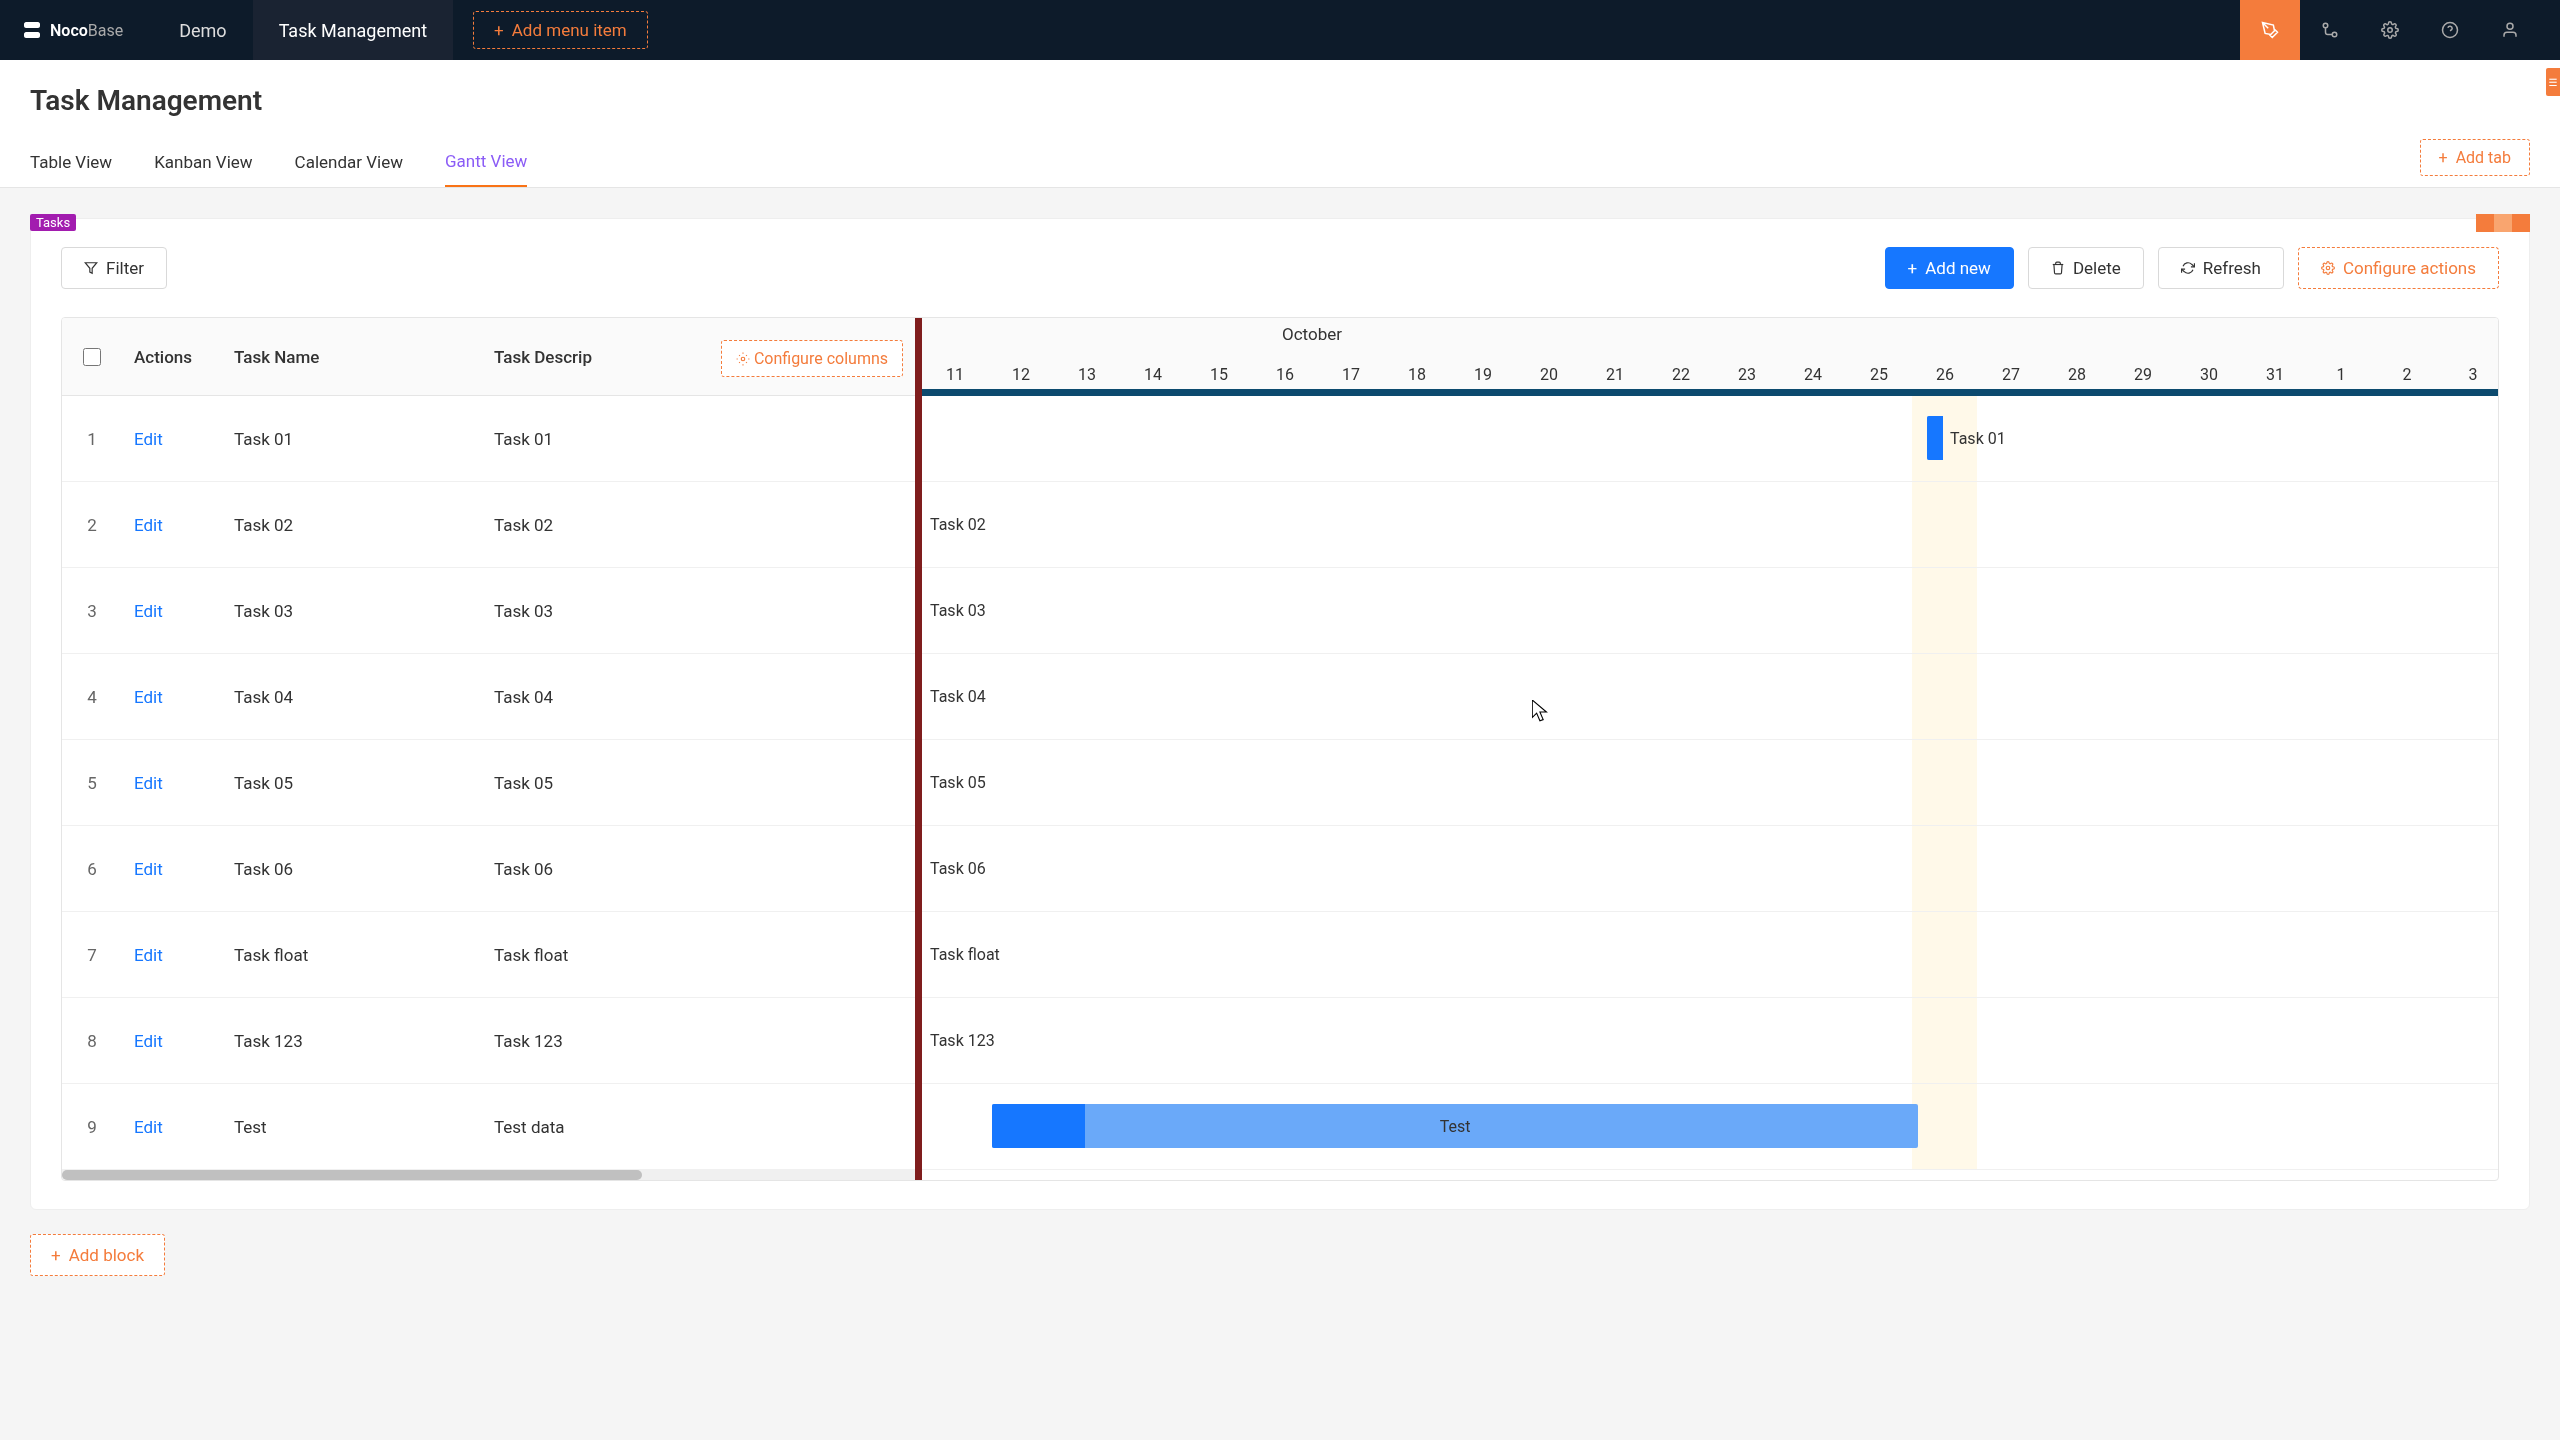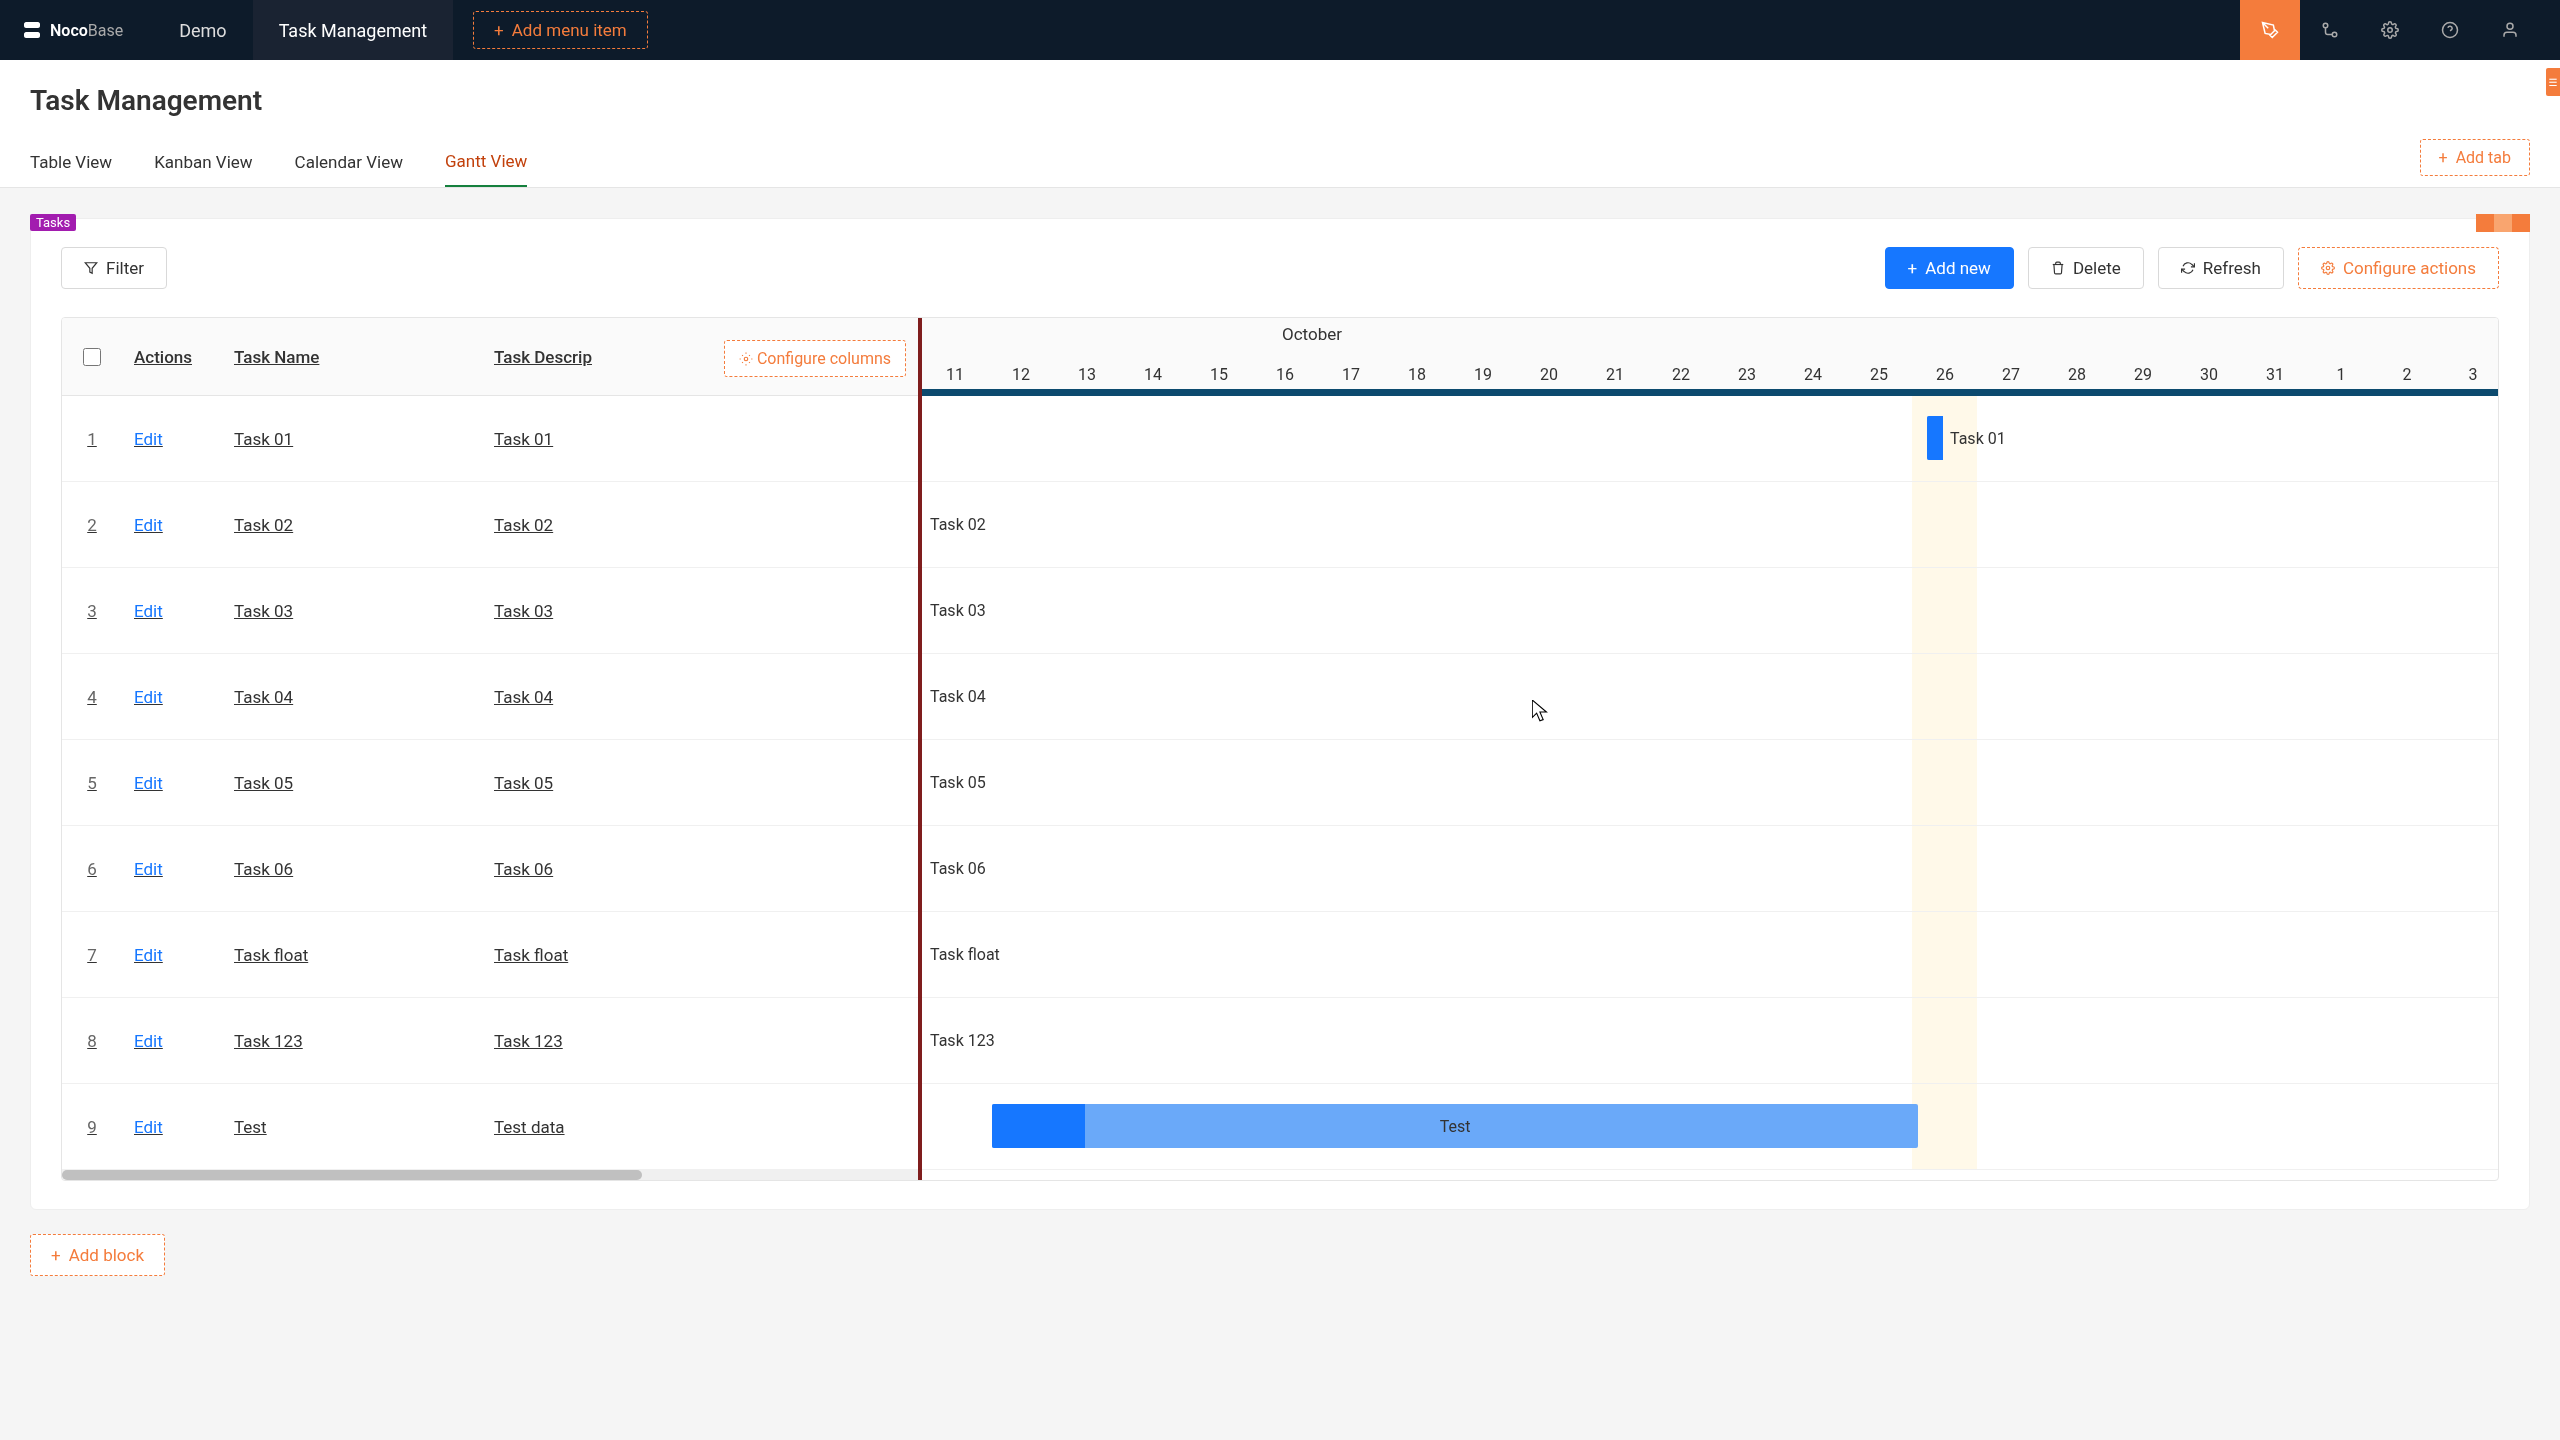--- a/index.html
+++ b/index.html
@@ -17,21 +17,21 @@
 .nav-right { margin-left: auto; display: flex; align-items: center; }
 .nav-icon { width: 60px; height: 60px; display: flex; align-items: center; justify-content: center; cursor: pointer; color: #aaa; }
 .nav-icon.highlight { background: #f47c3c; color: #fff; }
 .side-handle { position: fixed; right: 0; top: 68px; width: 14px; height: 28px; background: #f47c3c; border-radius: 2px 0 0 2px; display: flex; align-items: center; justify-content: center; color: #fff; font-size: 10px; }
 
 
 .page-header { background: #fff; padding: 24px 30px 0 30px; border-bottom: 1px solid #e5e5e5; }
 .page-title { font-size: 28px; font-weight: 600; margin-bottom: 20px; }
 .tabs-row { display: flex; align-items: center; }
 .tab { padding: 14px 0; margin-right: 42px; cursor: pointer; font-size: 17px; color: #333; }
-.tab.active { color: #c2410c; border-bottom: 2px solid #15803d; }
+.tab.active { color: #8b5cf6; border-bottom: 2px solid #f97316; }
 .add-tab { margin-left: auto; border: 1px dashed #f47c3c; border-radius: 3px; padding: 8px 18px; color: #f47c3c; display: flex; align-items: center; gap: 8px; cursor: pointer; margin-bottom: 10px; font-size: 16px; }
 
 
 .content { padding: 30px; }
 .block-wrap { position: relative; }
 .block-tag { position: absolute; left: 0; top: -4px; background: #a21caf; color: #fff; font-size: 13px; padding: 1px 6px; border-radius: 2px; z-index: 5; }
 .corner-handles { position: absolute; right: 0; top: -4px; display: flex; gap: 0; z-index: 5; }
 .corner-handles span { width: 18px; height: 18px; background: #f47c3c; display: inline-block; }
 .corner-handles span:nth-child(2) { background: #f9a56f; }
 
@@ -39,21 +39,21 @@
 
 
 .toolbar { display: flex; align-items: center; margin-bottom: 28px; }
 .btn { border: 1px solid #d9d9d9; background: #fff; border-radius: 4px; padding: 10px 22px; display: inline-flex; align-items: center; gap: 8px; cursor: pointer; font-size: 17px; }
 .btn.primary { background: #1677ff; color: #fff; border-color: #1677ff; }
 .btn.dashed { border: 1px dashed #f47c3c; color: #f47c3c; }
 .toolbar-right { margin-left: auto; display: flex; gap: 14px; }
 
 
 .gantt-wrap { display: flex; border: 1px solid #e5e5e5; border-radius: 4px; overflow: hidden; position: relative; }
-.gantt-table { flex: 0 0 860px; border-right: 4px solid #7f1d1d; position: relative; text-decoration: underline; }
+.gantt-table { flex: 0 0 860px; border-right: 7px solid #7f1d1d; position: relative; }
 .table-header { display: flex; height: 78px; align-items: center; border-bottom: 1px solid #e5e5e5; background: #fafafa; }
 .table-header .th { padding: 0 12px; font-weight: 500; font-size: 17px; }
 .th-check { flex: 0 0 60px; display: flex; justify-content: center; }
 .th-check input { width: 18px; height: 18px; }
 .th-actions { flex: 0 0 100px; }
 .th-name { flex: 0 0 260px; }
 .th-desc { flex: 1; }
 .configure-cols { position: absolute; right: 12px; top: 22px; border: 1px dashed #f47c3c; color: #f47c3c; border-radius: 3px; padding: 8px 14px; display: flex; align-items: center; gap: 4px; cursor: pointer; background: #fff; font-size: 16px; }
 
 .table-row { display: flex; height: 86px; align-items: center; border-bottom: 1px solid #f0f0f0; }

